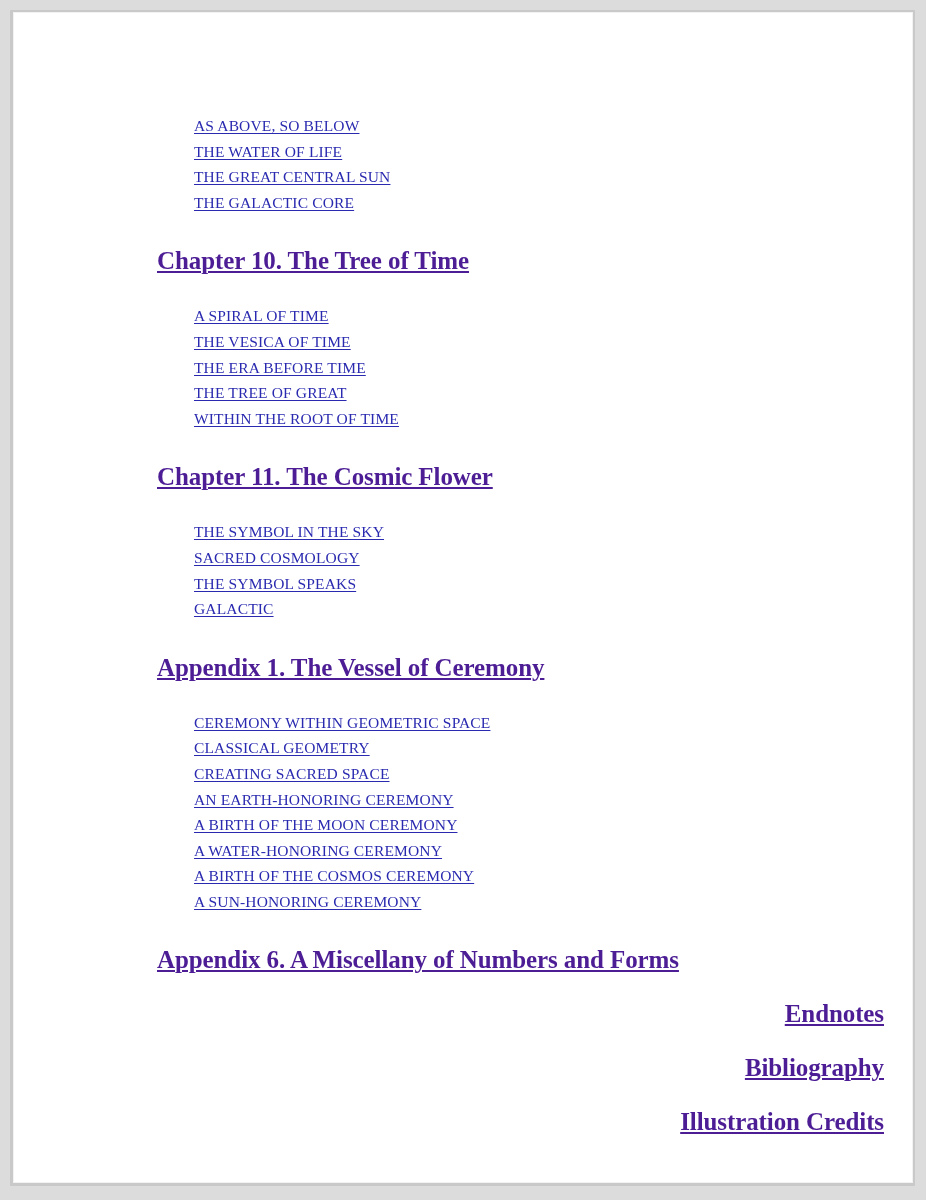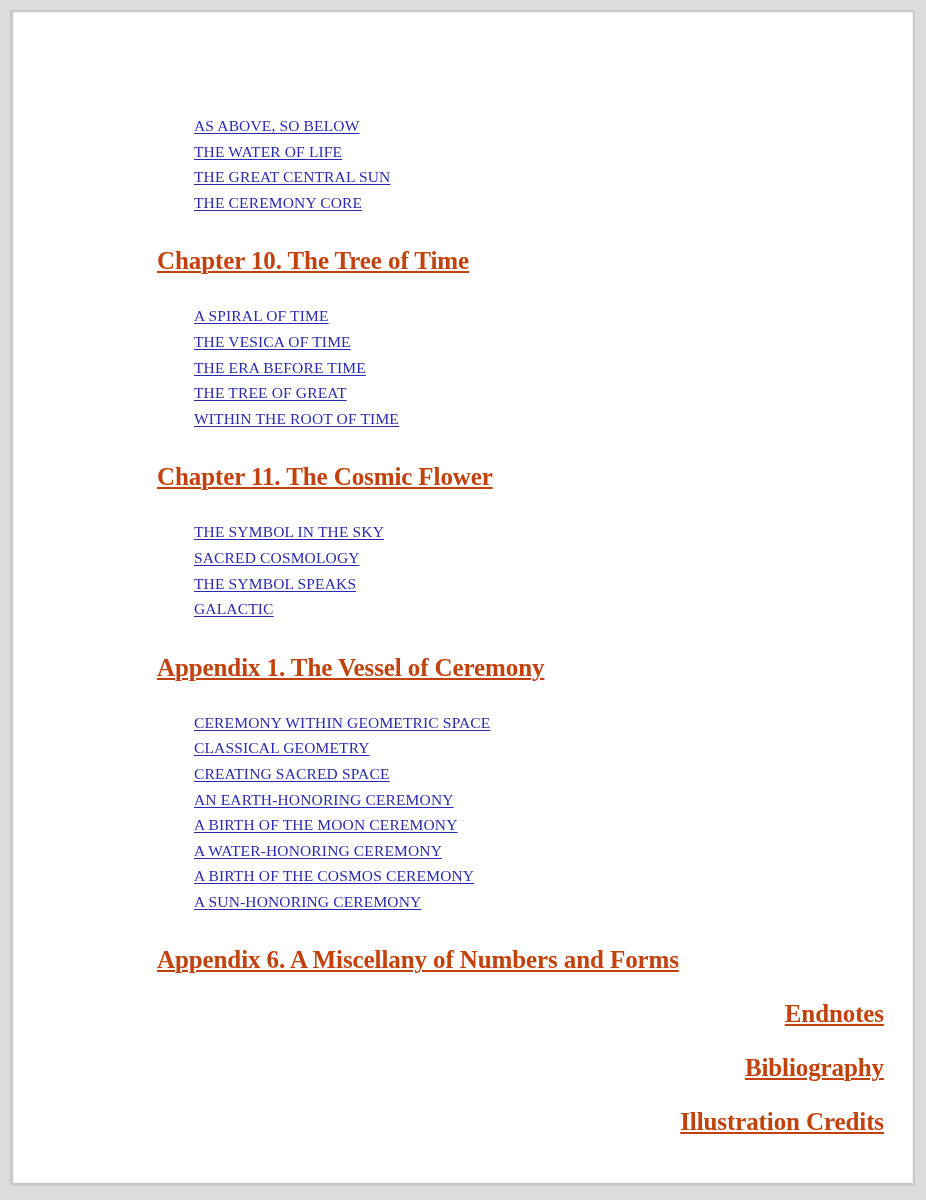--- a/index.html
+++ b/index.html
@@ -57,21 +57,21 @@
     margin: 0;
     padding: 0;
   }
 
   
   .toc-heading {
     display: block;
     font-size: 25px;
     font-weight: bold;
     line-height: 30px;
-    color: #c2410c;
+    color: #4c1d95;
     text-decoration: underline;
     text-decoration-thickness: 2px;
     text-underline-offset: 2px;
     margin-left: 13px;
     white-space: nowrap;
     letter-spacing: -0.1px;
     cursor: pointer;
   }
 
   .heading-block {
@@ -125,21 +125,21 @@
 
 <div id="viewport">
   <div id="page-shadow"></div>
   <div id="page">
     <div id="toc">
         <div class="group">
           <ul class="entry-list first-list">
             <li class="toc-entry"><span>AS ABOVE, SO BELOW</span></li>
             <li class="toc-entry"><span>THE WATER OF LIFE</span></li>
             <li class="toc-entry"><span>THE GREAT CENTRAL SUN</span></li>
-            <li class="toc-entry"><span>THE CEREMONY CORE</span></li>
+            <li class="toc-entry"><span>THE GALACTIC CORE</span></li>
           </ul>
         </div>
         <div class="group">
           <a class="toc-heading heading-block">Chapter 10. The Tree of Time</a>
           <ul class="entry-list after-heading">
             <li class="toc-entry"><span>A SPIRAL OF TIME</span></li>
             <li class="toc-entry"><span>THE VESICA OF TIME</span></li>
             <li class="toc-entry"><span>THE ERA BEFORE TIME</span></li>
             <li class="toc-entry"><span>THE TREE OF GREAT</span></li>
             <li class="toc-entry"><span>WITHIN THE ROOT OF TIME</span></li>

